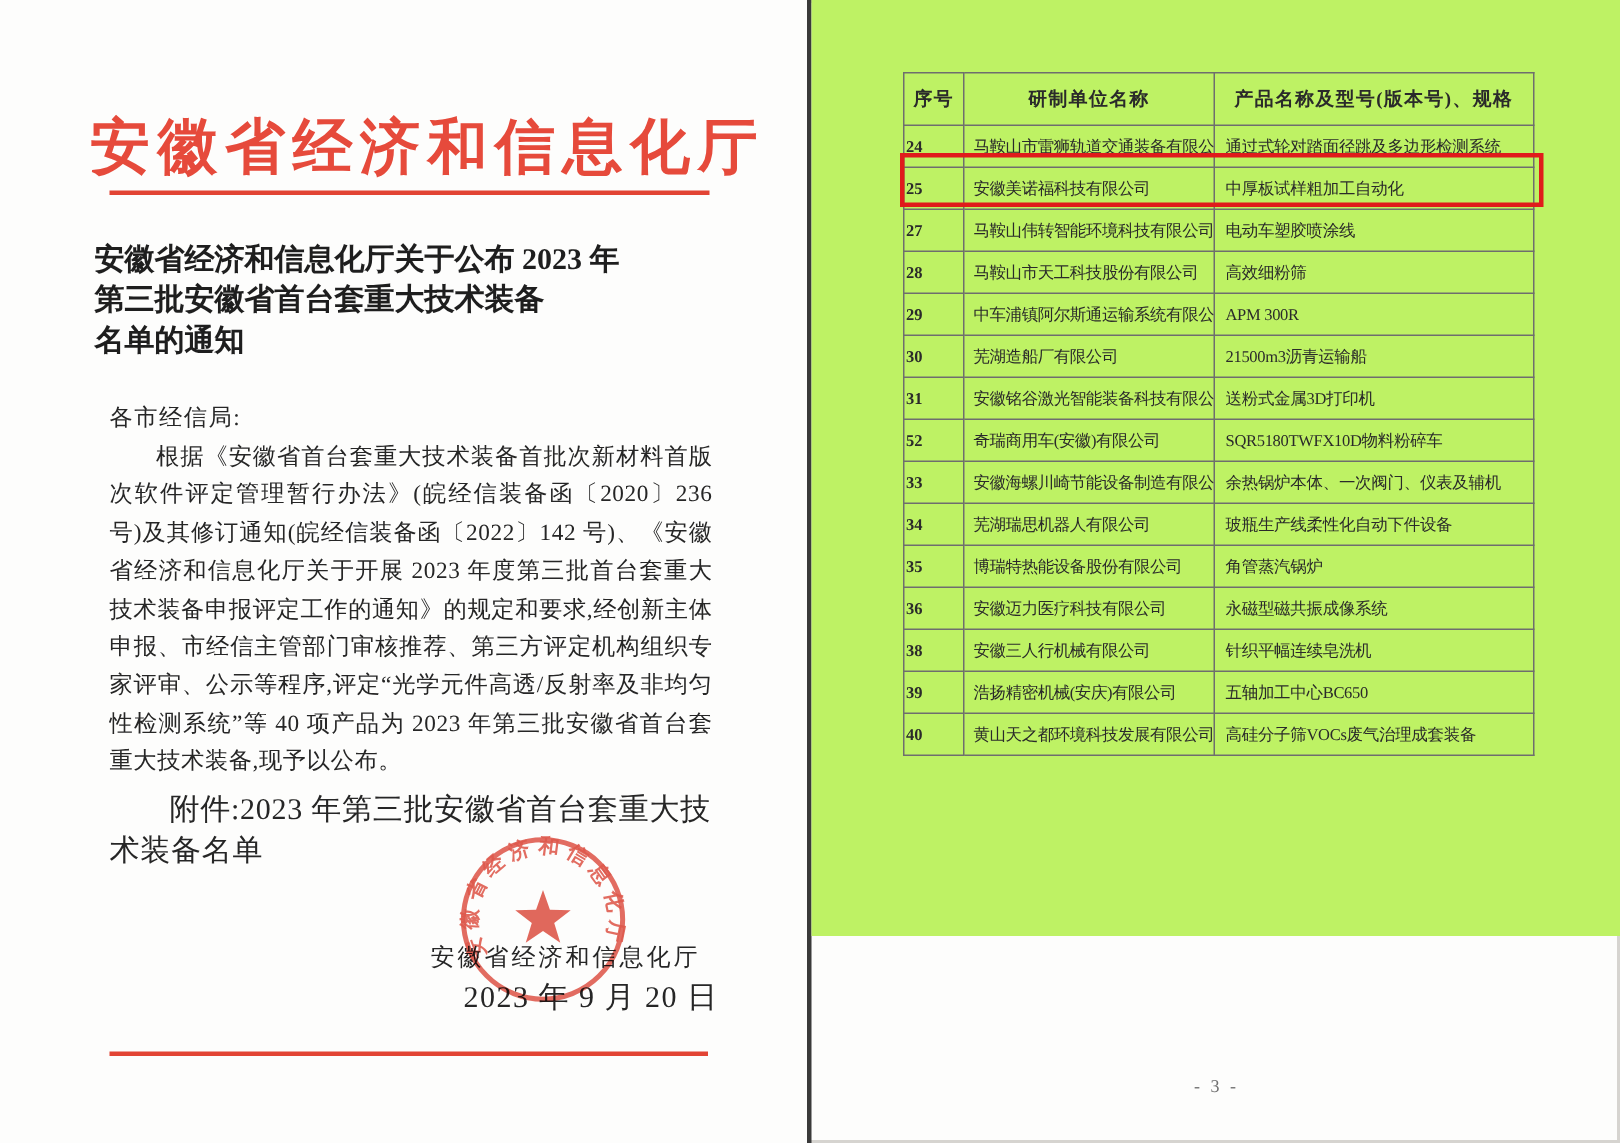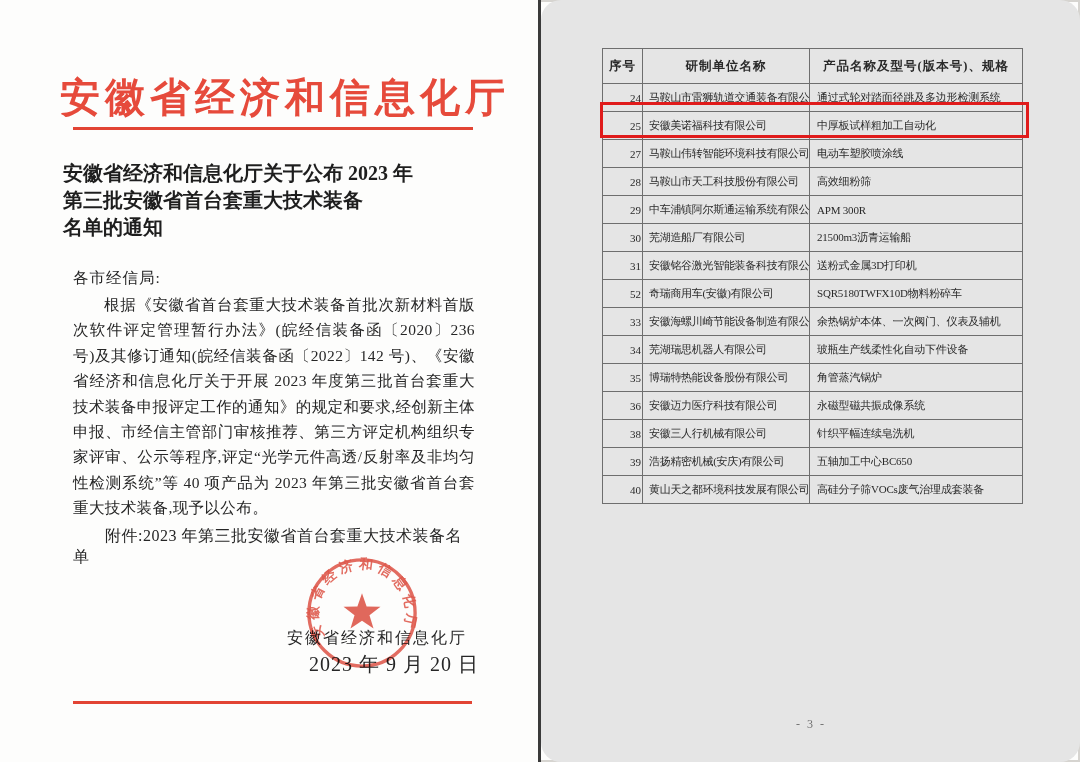--- a/index.html
+++ b/index.html
@@ -21,40 +21,40 @@
   .doc-title{
     position:absolute;left:63px;top:160px;width:420px;
     font-size:20px;font-weight:bold;line-height:27px;color:#1e1e1e;
   }
   .salutation{position:absolute;left:73px;top:268px;font-size:15.5px;color:#262626;letter-spacing:1px;}
   .body-par{
     position:absolute;left:73px;top:292px;width:402px;margin:0;
     font-size:15.5px;line-height:25.4px;text-align:justify;
     text-indent:2em;color:#262626;letter-spacing:0.4px;
   }
-  .attachment{position:absolute;left:73px;top:526px;width:402px;font-size:16px;color:#262626;text-indent:2em;letter-spacing:0.5px;}
+  .attachment{position:absolute;left:73px;top:526px;width:402px;font-size:20px;color:#262626;text-indent:2em;letter-spacing:0.5px;}
   .signer{position:absolute;left:287px;top:628px;font-size:16px;color:#262626;letter-spacing:2px;z-index:1;}
   .sign-date{position:absolute;left:309px;top:651px;font-size:20px;color:#262626;letter-spacing:1px;z-index:1;}
   .seal{position:absolute;left:303px;top:554px;width:118px;height:118px;z-index:2;mix-blend-mode:multiply;opacity:0.92;}
   .footer-rule{position:absolute;left:73px;top:701px;width:399px;height:3px;background:#e24434;}
   
   .page-divider{position:absolute;left:538px;top:0;width:3px;height:762px;background:#3a3a3a;}
   
-  .page-right{position:absolute;left:541px;top:0;width:539px;height:762px;background:#e5e5e5;border-radius:20px;}
+  .page-right{position:absolute;left:541px;top:0;width:539px;height:624px;background:#bef264;}
   table.equip{
     position:absolute;left:61px;top:48px;border-collapse:collapse;
     table-layout:fixed;width:420px;
   }
   table.equip th,table.equip td{
     border:1px solid #6e6e6e;overflow:hidden;white-space:nowrap;
     color:#2a2a2a;
   }
   table.equip th{height:32px;font-size:12.5px;font-weight:bold;text-align:center;letter-spacing:1px;}
   table.equip td{height:25px;font-size:11px;}
-  td.col-no{text-align:right;font-size:11.5px;}
+  td.col-no{text-align:left;font-size:11.5px;font-weight:bold;}
   td.col-company{padding-left:6px;font-size:10.5px;letter-spacing:-0.3px;}
   td.col-product{padding-left:7px;font-size:11px;letter-spacing:-0.2px;}
   .col-w-no{width:40px;}.col-w-company{width:167px;}.col-w-product{width:213px;}
   .highlight-box{
     position:absolute;left:59px;top:102px;width:423px;height:30px;
     border:3px solid #e01b1b;z-index:5;pointer-events:none;
   }
   .page-number{
     position:absolute;left:225px;top:717px;width:90px;text-align:center;
     font-size:12px;color:#6f6f6f;letter-spacing:2px;

